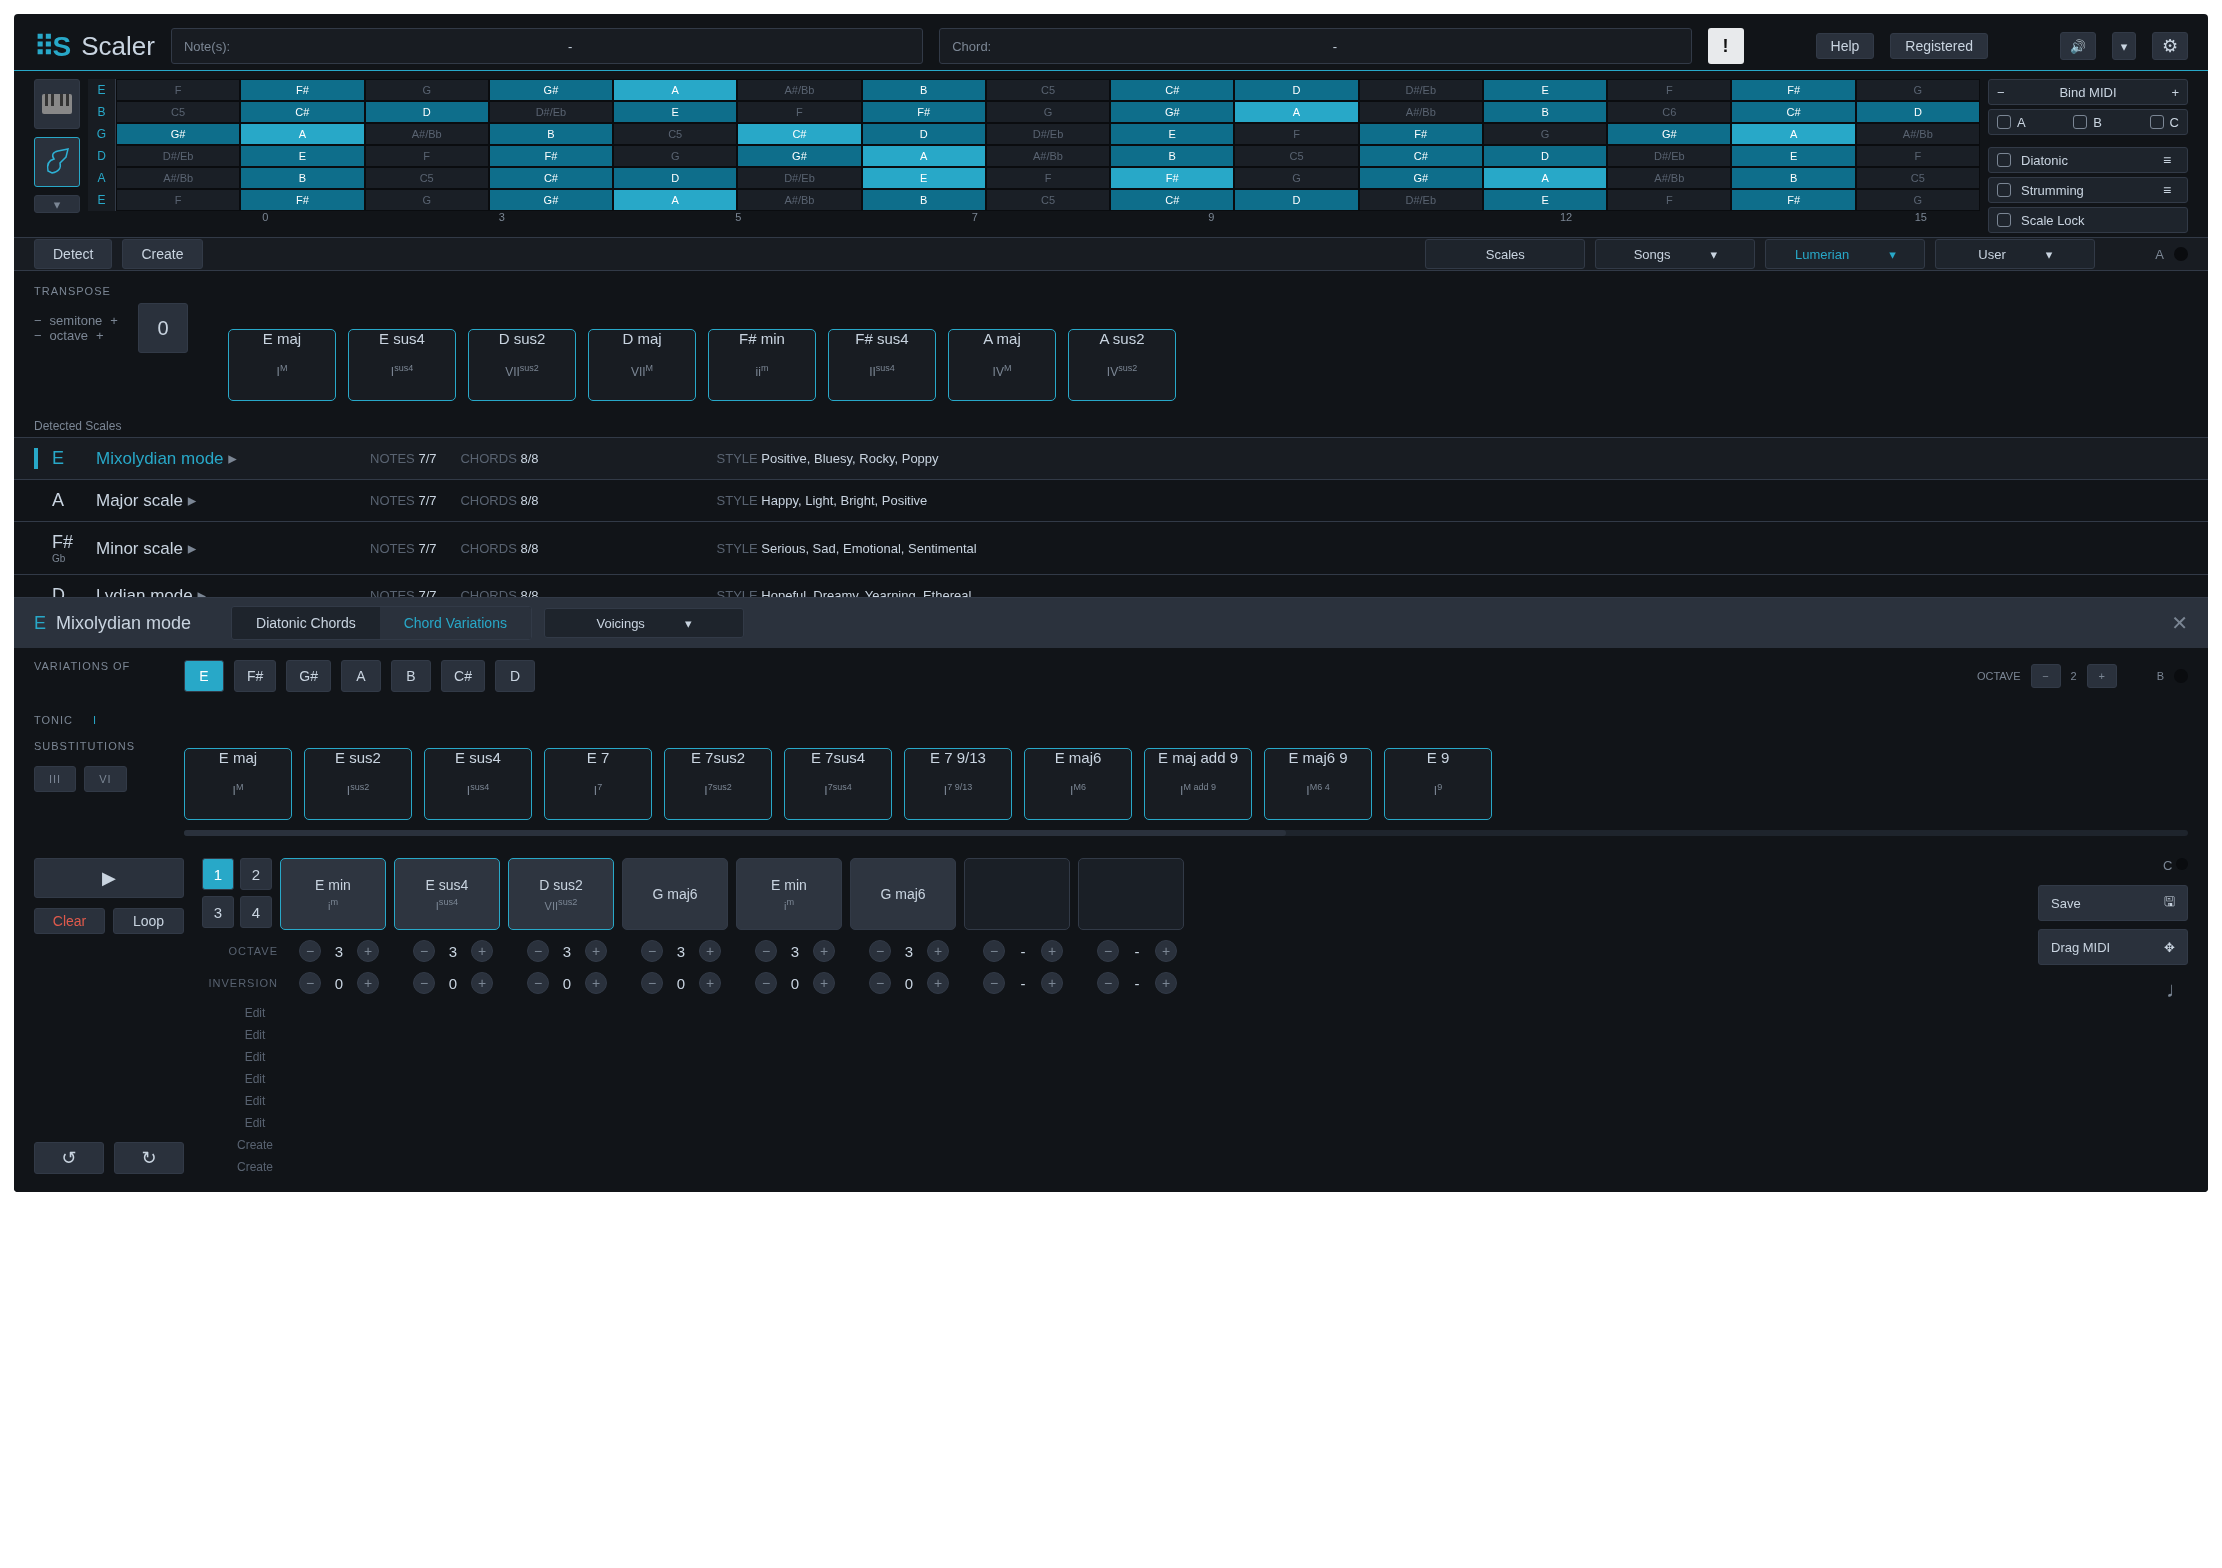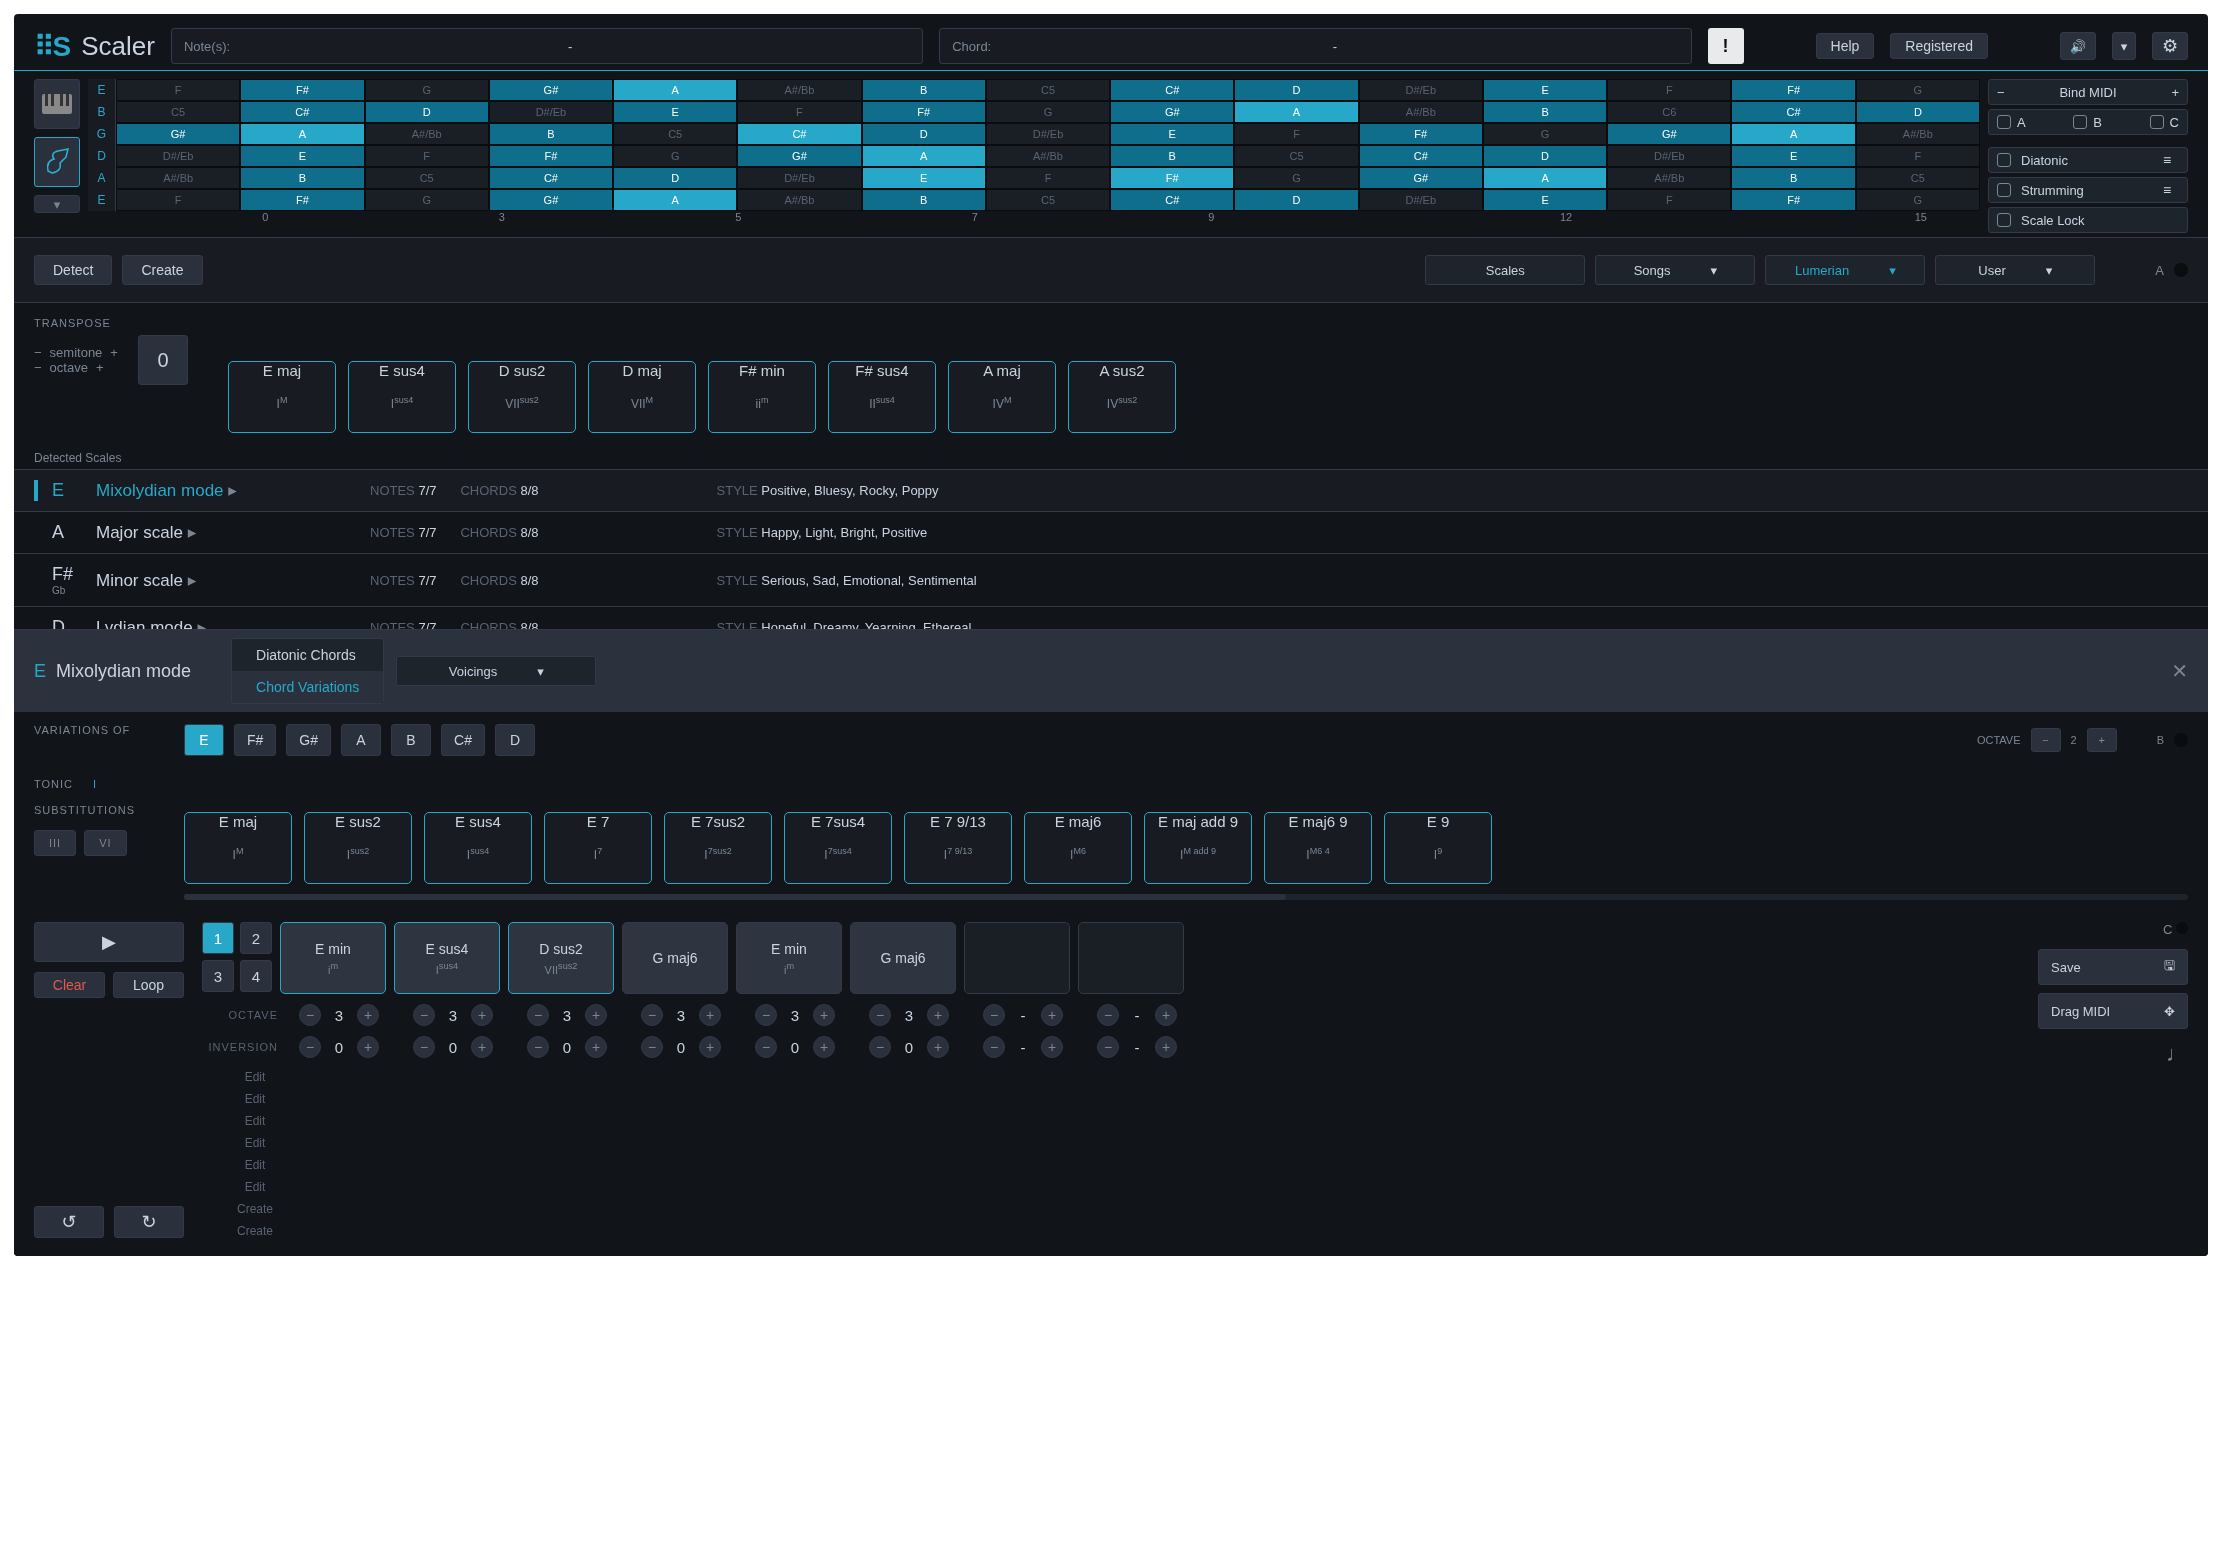--- a/index.html
+++ b/index.html
@@ -46,21 +46,21 @@
 .fret-nums{display:flex;height:18px;font-size:11px;color:var(--text-dim);}
 .fret-nums .string{width:28px;}
 .fret-nums div{flex:1;text-align:center;}
 
 .fret-right{width:200px;display:flex;flex-direction:column;gap:4px;}
 .bind-row{display:flex;align-items:center;background:var(--bg3);border:1px solid var(--border);border-radius:3px;height:26px;padding:0 8px;justify-content:space-between;font-size:13px;}
 .check-row{display:flex;align-items:center;gap:10px;background:var(--bg3);border:1px solid var(--border);border-radius:3px;height:26px;padding:0 8px;font-size:13px;}
 .checkbox{width:14px;height:14px;border:1px solid var(--text-dim);border-radius:3px;}
 
 
-.detect-bar{display:flex;align-items:center;gap:10px;padding:17px 20px;background:var(--bg2);border-top:1px solid var(--border);border-bottom:1px solid var(--border);}
+.detect-bar{display:flex;align-items:center;gap:10px;padding:1px 20px;background:var(--bg2);border-top:1px solid var(--border);border-bottom:1px solid var(--border);}
 .detect-bar .btn{height:30px;padding:0 18px;}
 .drop{display:flex;align-items:center;justify-content:center;gap:40px;height:30px;padding:0 20px;background:var(--bg3);border:1px solid var(--border);border-radius:3px;min-width:160px;}
 .drop.sel{color:var(--accent);}
 
 
 .chord-area{display:flex;gap:24px;padding:14px 20px;}
 .transpose{width:170px;}
 .t-label{font-size:11px;letter-spacing:1px;color:var(--text-dim);margin-bottom:6px;}
 .t-row{display:flex;align-items:center;gap:8px;font-size:13px;color:var(--text-dim);}
 .t-big{width:50px;height:50px;background:var(--panel2);border:1px solid var(--border);border-radius:3px;display:flex;align-items:center;justify-content:center;font-size:20px;font-weight:500;color:var(--text);}
@@ -79,21 +79,21 @@
 .scale-row.sel .key,.scale-row.sel .name{color:var(--accent);}
 .scale-row .name{font-size:17px;width:260px;}
 .scale-row .play{color:var(--text-dim);}
 .scale-row .meta{color:var(--text-dim2);font-size:13px;margin-right:10px;}
 .scale-row .meta b{color:var(--text);font-weight:400;}
 
 
 .sel-header{display:flex;align-items:center;padding:8px 20px;background:#2b323d;border-top:1px solid var(--border);}
 .sel-header .key{color:var(--accent);font-size:18px;margin-right:10px;}
 .sel-header .name{font-size:18px;flex:0 0 auto;margin-right:40px;}
-.tab-grp{display:flex;background:var(--bg3);border:1px solid var(--border);border-radius:3px;overflow:hidden;flex-direction:column;}
+.tab-grp{display:flex;background:var(--bg3);border:1px solid var(--border);border-radius:3px;overflow:hidden;}
 .tab-grp .tab{padding:8px 24px;font-size:14px;cursor:pointer;}
 .tab-grp .tab.sel{color:var(--accent);background:var(--panel2);}
 
 
 .var-section{display:flex;padding:12px 20px 8px;}
 .var-left{width:150px;display:flex;flex-direction:column;gap:14px;font-size:11px;letter-spacing:1px;color:var(--text-dim);}
 .var-left .row{gap:8px;}
 .sub-btn{padding:6px 14px;background:var(--panel2);border:1px solid var(--border);border-radius:3px;}
 .var-right{flex:1;}
 .note-row{display:flex;gap:10px;margin-bottom:12px;align-items:center;}

